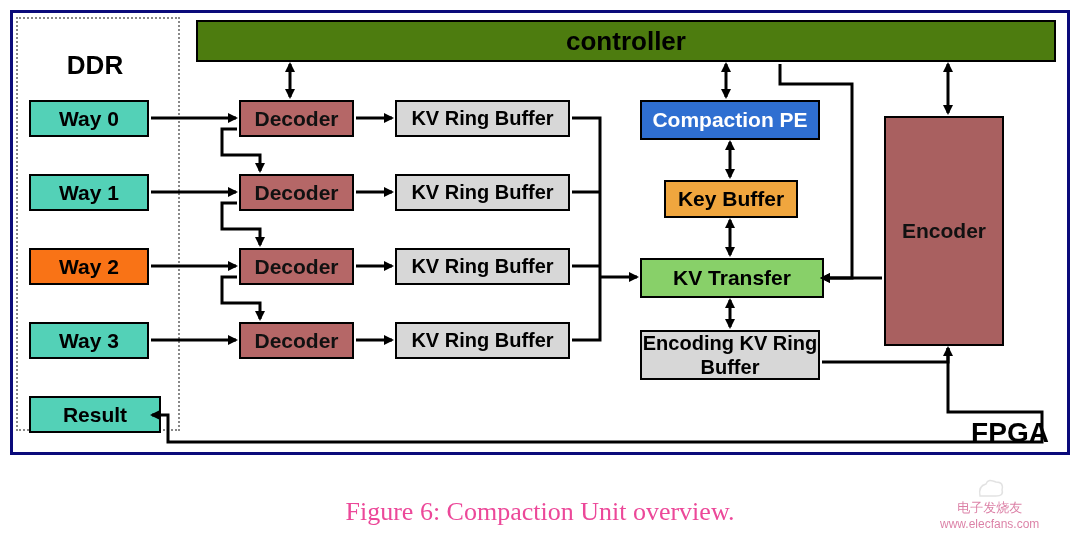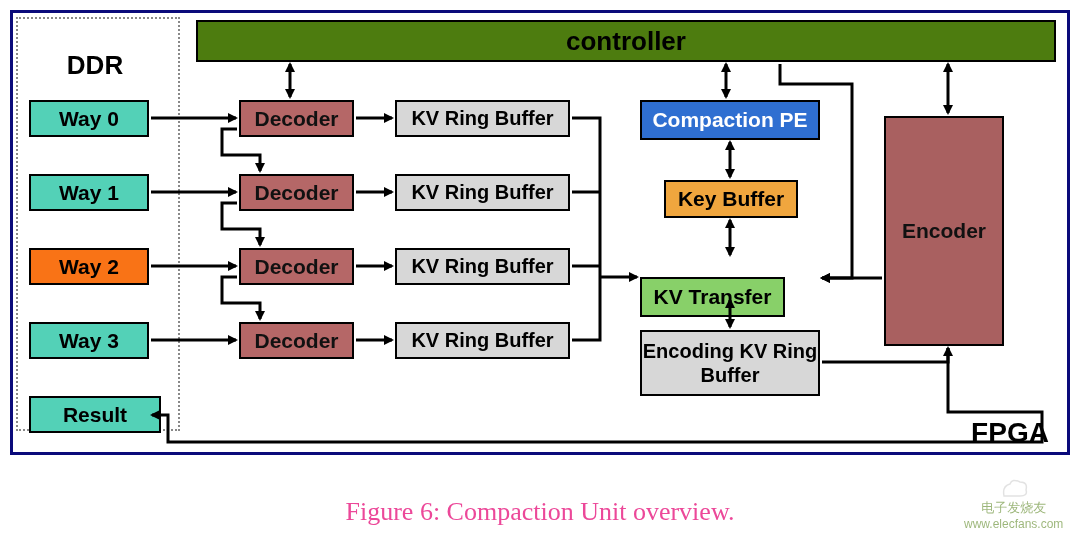--- a/index.html
+++ b/index.html
@@ -28,24 +28,23 @@
     border: 2px dotted #888;
     background: transparent;
   }
   .fpga-border {
     position: absolute;
     border: 3px solid #0a0a7a;
     background: transparent;
   }
   .watermark {
     position: absolute;
-    color: #4d7c0f;
+    color: #be185d;
     opacity: 0.55;
     font-size: 13px;
-    margin-left: 24px;
   }
   .watermark .url { font-size: 12px; }
   .watermark svg { display: block; margin: 0 auto 1px; }
   .caption {
     position: absolute;
     font-family: Georgia, "Times New Roman", serif;
     font-size: 26px;
     color: #ec4899;
     width: 100%;
     text-align: center;
@@ -80,22 +79,22 @@
 <div id="dec2" class="box" style="left: 239px; top: 248px; width: 115px; height: 37px; background: rgb(181, 103, 103); color: rgb(17, 17, 17);">Decoder</div>
 <div id="dec3" class="box" style="left: 239px; top: 322px; width: 115px; height: 37px; background: rgb(181, 103, 103); color: rgb(17, 17, 17);">Decoder</div>
 
 <div id="rb0" class="box" style="left: 395px; top: 100px; width: 175px; height: 37px; font-size: 20px; background: rgb(215, 215, 215);">KV Ring Buffer</div>
 <div id="rb1" class="box" style="left: 395px; top: 174px; width: 175px; height: 37px; font-size: 20px; background: rgb(215, 215, 215);">KV Ring Buffer</div>
 <div id="rb2" class="box" style="left: 395px; top: 248px; width: 175px; height: 37px; font-size: 20px; background: rgb(215, 215, 215);">KV Ring Buffer</div>
 <div id="rb3" class="box" style="left: 395px; top: 322px; width: 175px; height: 37px; font-size: 20px; background: rgb(215, 215, 215);">KV Ring Buffer</div>
 
 <div id="cpe" class="box" style="left: 640px; top: 100px; width: 180px; height: 40px; background: rgb(47, 111, 209); color: #ffffff;">Compaction PE</div>
 <div id="kbuf" class="box" style="left: 664px; top: 180px; width: 134px; height: 38px; background: rgb(240, 166, 62);">Key Buffer</div>
-<div id="kvt" class="box" style="left: 640px; top: 258px; width: 145px; height: 40px; background: rgb(136, 208, 105); margin-top: 19px;">KV Transfer</div>
-<div id="erb" class="box" style="left: 640px; top: 330px; width: 180px; height: 66px; font-size: 20px; line-height: 1.2; background: rgb(215, 215, 215);">Encoding KV Ring Buffer</div>
+<div id="kvt" class="box" style="left: 640px; top: 258px; width: 184px; height: 40px; background: rgb(136, 208, 105);">KV Transfer</div>
+<div id="erb" class="box" style="left: 640px; top: 330px; width: 180px; height: 50px; font-size: 20px; line-height: 1.2; background: rgb(215, 215, 215);">Encoding KV Ring Buffer</div>
 
 <div id="enc" class="box" style="left: 884px; top: 116px; width: 120px; height: 230px; background: rgb(169, 96, 96); color: rgb(17, 17, 17);">Encoder</div>
 
 <svg class="arrows" viewBox="0 0 1080 460">
   <defs>
     <marker id="ah" markerWidth="11" markerHeight="11" refX="8" refY="5" orient="auto" markerUnits="userSpaceOnUse">
       <path d="M0,0 L10,5 L0,10 Z" fill="#000"></path>
     </marker>
     <marker id="ahR" markerWidth="11" markerHeight="11" refX="2" refY="5" orient="auto" markerUnits="userSpaceOnUse">
       <path d="M10,0 L0,5 L10,10 Z" fill="#000"></path>

